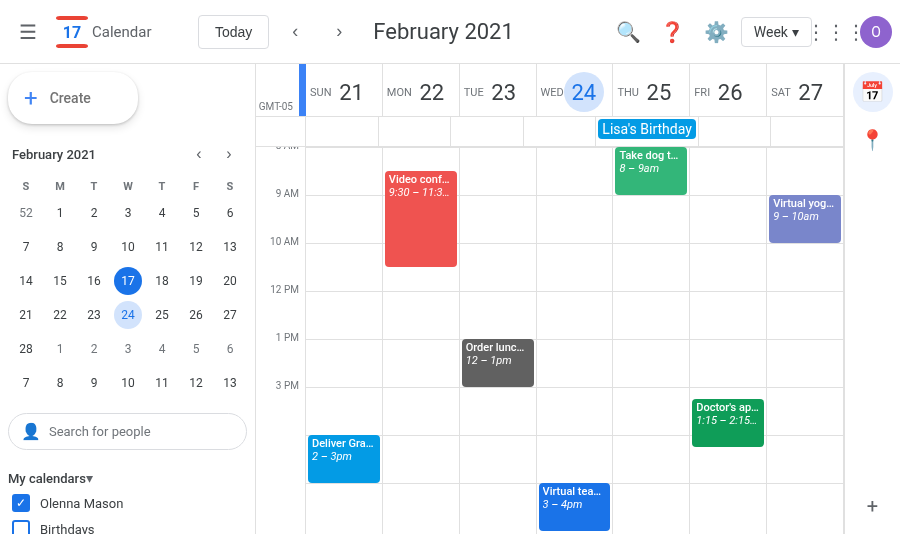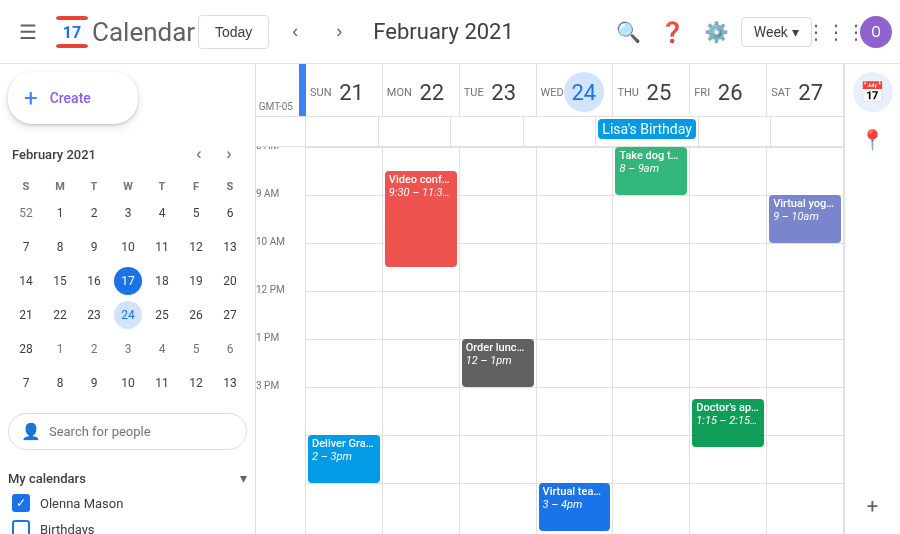--- a/index.html
+++ b/index.html
@@ -4,38 +4,38 @@
   <style>
     * { box-sizing: border-box; margin: 0; padding: 0; }
     body { font-family: 'Google Sans', Roboto, Arial, sans-serif; background: #fff; font-size: 13px; color: #3c4043; overflow: hidden; height: 534px; width: 900px; }
 
     
     .header { display: flex; align-items: center; height: 64px; padding: 0 8px; border-bottom: 1px solid #e0e0e0; }
     .header-left { display: flex; align-items: center; gap: 8px; min-width: 190px; }
     .hamburger { width: 40px; height: 40px; display: flex; align-items: center; justify-content: center; border-radius: 50%; cursor: pointer; }
     .hamburger span { font-size: 20px; color: #5f6368; }
     .logo-area { display: flex; align-items: center; gap: 4px; }
-    .logo-text { font-size: 26px; color: #5f6368; font-weight: 400; }
+    .logo-text { font-size: 15px; color: #5f6368; font-weight: 400; }
     .header-center { display: flex; align-items: center; gap: 8px; flex: 1; }
     .today-btn { padding: 8px 16px; border: 1px solid #dadce0; border-radius: 4px; background: #fff; cursor: pointer; font-size: 14px; color: #3c4043; }
     .nav-btn { width: 36px; height: 36px; border-radius: 50%; border: none; background: none; cursor: pointer; display: flex; align-items: center; justify-content: center; color: #5f6368; font-size: 18px; }
     .month-title { font-size: 22px; font-weight: 400; color: #3c4043; margin-left: 8px; }
     .header-right { display: flex; align-items: center; gap: 4px; }
     .icon-btn { width: 40px; height: 40px; border-radius: 50%; border: none; background: none; cursor: pointer; display: flex; align-items: center; justify-content: center; color: #5f6368; font-size: 20px; }
     .week-selector { display: flex; align-items: center; border: 1px solid #dadce0; border-radius: 4px; padding: 6px 12px; cursor: pointer; font-size: 14px; gap: 4px; }
     .avatar { width: 32px; height: 32px; border-radius: 50%; background: #8e63ce; display: flex; align-items: center; justify-content: center; color: white; font-size: 14px; cursor: pointer; }
 
     
     .main-layout { display: flex; height: calc(534px - 64px); }
 
     
     .sidebar { width: 256px; padding: 8px; border-right: 1px solid #e0e0e0; overflow-y: auto; flex-shrink: 0; }
     .create-btn { display: flex; align-items: center; gap: 12px; padding: 12px 16px 12px 16px; background: #fff; border-radius: 24px; box-shadow: 0 1px 3px rgba(0,0,0,0.2), 0 4px 8px rgba(0,0,0,0.1); cursor: pointer; margin-bottom: 16px; width: 130px; }
     .plus-icon { font-size: 24px; color: #4285f4; }
-    .create-label { font-size: 14px; color: #8b5cf6; font-weight: 500; }
+    .create-label { font-size: 14px; color: #737373; font-weight: 500; }
 
     
     .mini-cal { margin-bottom: 12px; }
     .mini-cal-header { display: flex; align-items: center; justify-content: space-between; padding: 0 4px; margin-bottom: 8px; }
     .mini-cal-title { font-size: 13px; font-weight: 500; color: #3c4043; }
     .mini-nav { width: 28px; height: 28px; border-radius: 50%; border: none; background: none; cursor: pointer; color: #5f6368; font-size: 16px; display: flex; align-items: center; justify-content: center; }
     .mini-cal-grid { width: 100%; }
     .mini-cal-grid th { font-size: 11px; color: #70757a; text-align: center; padding: 2px; width: 32px; }
     .mini-cal-grid td { text-align: center; padding: 2px; width: 32px; }
     .mini-day { width: 28px; height: 28px; display: flex; align-items: center; justify-content: center; border-radius: 50%; font-size: 12px; color: #3c4043; cursor: pointer; margin: auto; }
@@ -43,21 +43,21 @@
     .mini-day.selected { background: #d2e3fc; color: #1a73e8; }
     .mini-day.other-month { color: #70757a; }
 
     
     .people-search { display: flex; align-items: center; gap: 8px; padding: 8px 12px; border: 1px solid #dadce0; border-radius: 24px; margin-bottom: 16px; cursor: pointer; }
     .people-icon { color: #5f6368; font-size: 16px; }
     .people-text { color: #70757a; font-size: 13px; }
 
     
     .cal-section { margin-bottom: 8px; }
-    .cal-section-header { display: flex; align-items: center; justify-content: space-between; padding: 4px 0; cursor: pointer; }
+    .cal-section-header { display: flex; align-items: center; justify-content: flex-start; padding: 4px 0; cursor: pointer; }
     .cal-section-title { font-size: 13px; font-weight: 500; color: #3c4043; }
     .cal-section-arrow { color: #5f6368; font-size: 14px; }
     .cal-item { display: flex; align-items: center; gap: 10px; padding: 4px 0 4px 4px; cursor: pointer; }
     .cal-checkbox { width: 18px; height: 18px; border-radius: 3px; display: flex; align-items: center; justify-content: center; flex-shrink: 0; }
     .cal-checkbox.blue { background: #1a73e8; }
     .cal-check { color: white; font-size: 12px; }
     .cal-item-label { font-size: 13px; color: #3c4043; }
 
     
     .cal-main { flex: 1; display: flex; flex-direction: column; overflow: hidden; }
@@ -70,21 +70,21 @@
 
     
     .allday-row { display: grid; grid-template-columns: 50px repeat(7, 1fr); border-bottom: 1px solid #e0e0e0; min-height: 30px; }
     .allday-label { font-size: 10px; color: #70757a; text-align: right; padding: 4px 4px 0 0; border-right: 1px solid #e0e0e0; }
     .allday-cell { border-right: 1px solid #e0e0e0; padding: 2px; }
     .allday-event { background: #039be5; color: white; border-radius: 4px; padding: 2px 4px; font-size: 14px; white-space: nowrap; overflow: hidden; }
 
     
     .time-grid { flex: 1; overflow-y: auto; display: grid; grid-template-columns: 50px repeat(7, 1fr); position: relative; }
     .time-col { border-right: 1px solid #e0e0e0; }
-    .time-slot { height: 48px; display: flex; align-items: flex-start; padding-right: 6px; padding-top: 0; position: relative; }
+    .time-slot { height: 48px; display: flex; align-items: flex-start; justify-content: flex-end; padding-right: 6px; padding-top: 0; position: relative; }
     .time-label { font-size: 10px; color: #70757a; position: relative; top: -7px; }
     .day-col { border-right: 1px solid #e0e0e0; position: relative; }
     .hour-line { height: 48px; border-top: 1px solid #e0e0e0; }
     .event { position: absolute; border-radius: 4px; padding: 2px 4px; font-size: 11px; color: white; overflow: hidden; cursor: pointer; left: 2px; right: 2px; }
     .event-title { font-weight: 500; white-space: nowrap; overflow: hidden; text-overflow: ellipsis; }
     .event-time { white-space: nowrap; overflow: hidden; text-overflow: ellipsis; font-style: italic; }
 
     
     .time-grid::-webkit-scrollbar { width: 6px; }
     .time-grid::-webkit-scrollbar-thumb { background: #dadce0; border-radius: 3px; }

